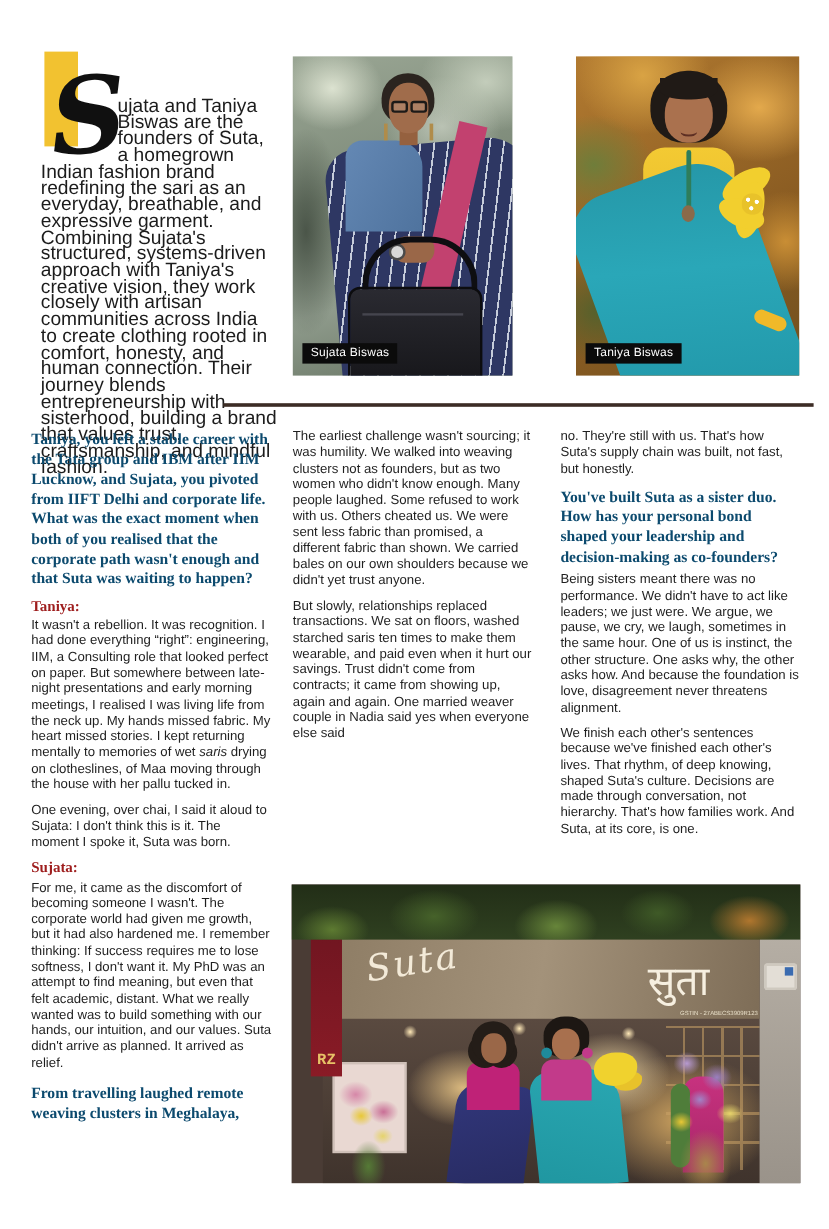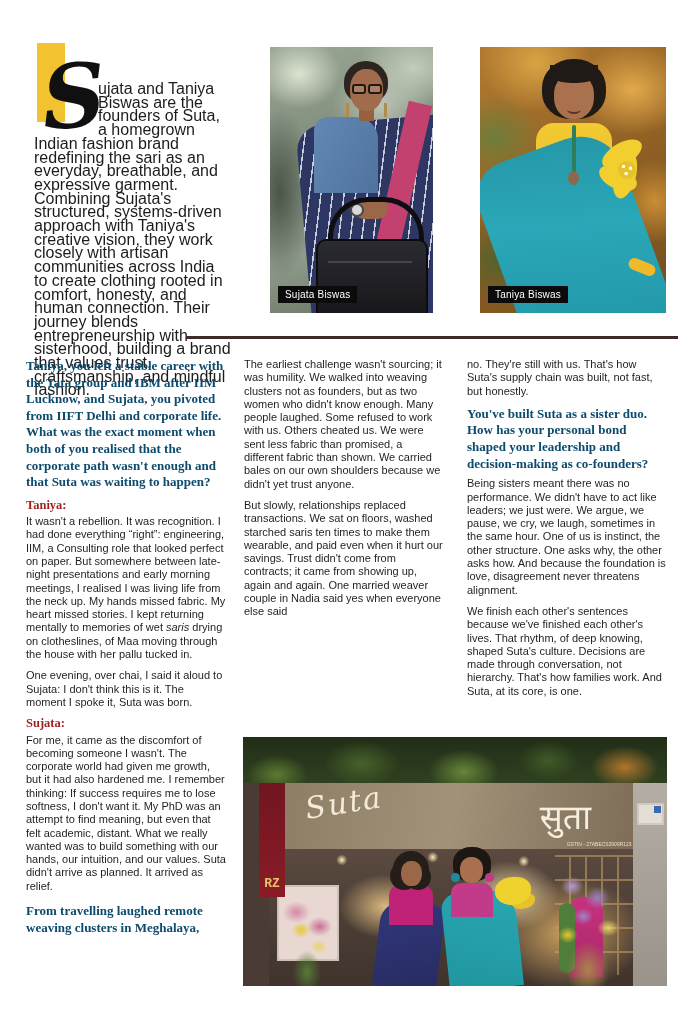--- a/index.html
+++ b/index.html
@@ -12,21 +12,21 @@
            font-weight:bold;font-size:88px;line-height:1;color:#101010;transform:rotate(-4deg);}
   .intro{position:absolute;left:34px;top:82px;width:198px;font-size:16px;line-height:13.7px;color:#1c1c1c;}
   .dropcap-spacer{float:left;width:64px;height:44px;}
 
   
   .photo{position:absolute;overflow:hidden;}
   .photo-caption{position:absolute;left:8px;bottom:10px;background:#0b0b0b;color:#fff;
                  font-size:10px;padding:3px 7px;letter-spacing:.2px;}
 
   
-  #photo-sujata{left:270px;top:47px;width:163px;height:266px;
+  #photo-sujata{left:244px;top:47px;width:183px;height:266px;
     background:
       radial-gradient(60px 50px at 18% 10%, rgba(224,230,212,.95), transparent 70%),
       radial-gradient(80px 60px at 88% 8%, rgba(205,214,196,.85), transparent 70%),
       radial-gradient(46px 120px at 6% 55%, rgba(56,66,55,.75), transparent 72%),
       radial-gradient(70px 60px at 68% 22%, rgba(238,242,230,.5), transparent 70%),
       radial-gradient(90px 80px at 95% 70%, rgba(70,82,68,.6), transparent 72%),
       linear-gradient(165deg,#9aa694 0%,#7e8b7a 40%,#8f9b8c 70%,#63715f 100%);}
   .su-hair{position:absolute;left:74px;top:14px;width:44px;height:42px;background:#2b241f;border-radius:50% 50% 42% 42%;}
   .su-face{position:absolute;left:80px;top:22px;width:33px;height:42px;background:#a06c4b;border-radius:46%;}
   .su-glasses{position:absolute;left:82px;top:37px;width:30px;height:10px;display:flex;gap:2px;}

